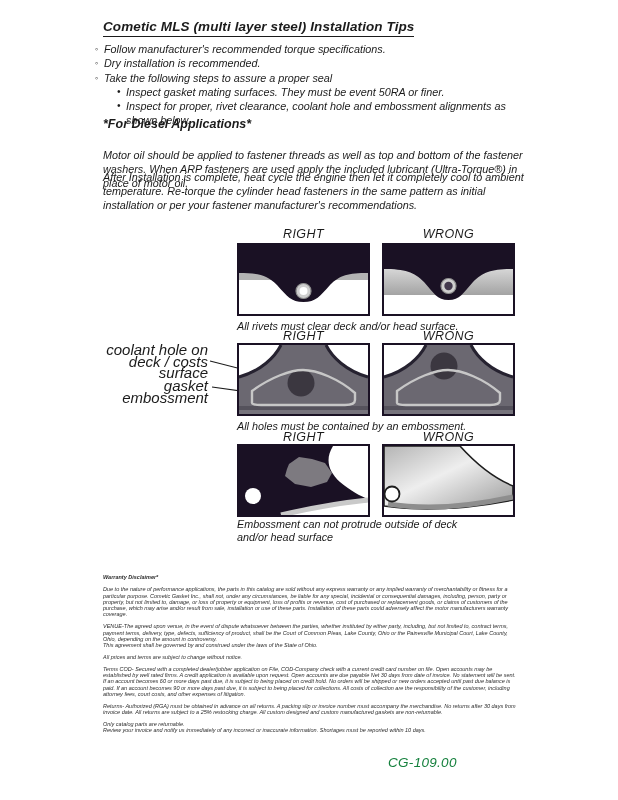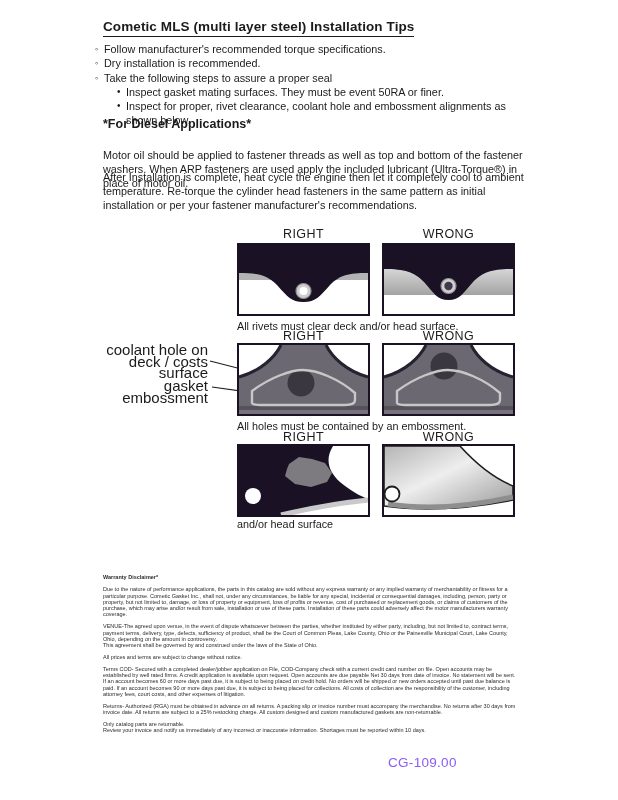--- a/index.html
+++ b/index.html
@@ -1,19 +1,20 @@
 <!DOCTYPE html>
 <html><head>
 <meta charset="utf-8">
 <style>
   html,body{margin:0;padding:0;background:#e8e8e8;}
   #page{
     position:relative;width:618px;height:800px;background:#ffffff;
     font-family:"Liberation Sans", sans-serif;color:#1b1b1b;overflow:hidden;
     margin:0 auto;
+    font-style:italic;
   }
   .abs{position:absolute;}
   .title{
     left:103px;top:19px;font-size:13.5px;font-weight:bold;
     border-bottom:1.6px solid #1b1b1b;padding-bottom:2px;letter-spacing:.1px;
   }
   .bullets{left:95px;top:42px;width:435px;font-size:10.8px;line-height:14.3px;}
   .b-item{display:flex;}
   .b-mark{width:9px;flex:0 0 9px;font-size:9px;line-height:14.3px;}
   .sub{margin-left:22px;}
@@ -22,21 +23,21 @@
   .para{left:103px;top:0;width:424px;font-size:10.8px;line-height:14.2px;}
   .p1{top:148px;} .p2{top:170px;} .p3{top:212px;}
   .dg-header{font-size:12.5px;letter-spacing:.4px;width:133px;text-align:center;}
   .panel{width:133px;height:73px;display:block;}
   .caption{font-size:10.8px;line-height:12.6px;}
   .lbl{font-size:15px;line-height:11.5px;text-align:right;width:115px;}
   .fineprint{left:103px;top:574px;width:416px;font-size:5.5px;line-height:6.3px;color:#2c2c2c;}
   .fineprint p{margin:0 0 5.5px 0;}
   .fineprint .fp-head{font-weight:bold;margin-bottom:6px;}
   .fp-tight{margin:0 !important;}
-  .footer-num{left:388px;top:755px;font-size:13.5px;letter-spacing:.3px;color:#8b5cf6;}
+  .footer-num{left:388px;top:755px;font-size:13.5px;letter-spacing:.3px;color:#15803d;}
 </style>
 </head>
 <body>
 
 <div id="page">
 
   <div class="abs title">Cometic MLS (multi layer steel) Installation Tips</div>
 
   <div class="abs bullets">
     <div class="b-item">
@@ -159,20 +160,21 @@
       </linearGradient>
     </defs>
     <rect width="133" height="73" fill="#ffffff"></rect>
     <path d="M2,2 H78 C96,22 114,35 131,42 V56 C95,63 50,69 2,62 Z" fill="url(#bandg3)" stroke="#1d1d1d" stroke-width="1.6"></path>
     <path d="M6,60 C50,67 95,61 131,53" fill="none" stroke="#8e8e8e" stroke-width="5"></path>
     <circle cx="10" cy="50" r="7.5" fill="#ffffff" stroke="#1d1d1d" stroke-width="1.8"></circle>
     <rect x="1" y="1" width="131" height="71" fill="none" stroke="#1a1124" stroke-width="2"></rect>
   </svg>
 
   <div class="abs caption" style="left:237px;top:518px;width:280px;">
+    <div>Embossment can not protrude outside of deck</div>
     <div>and/or head surface</div>
   </div>
 
   <div class="abs fineprint">
     <p class="fp-head">Warranty Disclaimer*</p>
     <p>Due to the nature of performance applications, the parts in this catalog are sold without any express warranty or any implied warranty of merchantability or fitness for a particular purpose.  Cometic Gasket Inc., shall not, under any circumstances, be liable for any special, incidental or consequential damages, including, person, party or property, but not limited to, damage, or loss of property or equipment, loss of profits or revenue, cost of purchased or replacement goods, or claims of customers of the purchase, which may arise and/or result from sale, installation or use of these parts.  Installation of these parts could adversely affect the motor manufacturers warranty coverage.</p>
     <p class="fp-tight">VENUE-The agreed upon venue, in the event of dispute whatsoever between the parties, whether instituted by either party, including, but not limited to, contract terms, payment terms, delivery, type, defects, sufficiency of product, shall be the Court of Common Pleas, Lake County, Ohio or the Painesville Municipal Court, Lake County, Ohio, depending on the amount in controversy.</p>
     <p>This agreement shall be governed by and construed under the laws of the State of Ohio.</p>
     <p>All prices and terms are subject to change without notice.</p>
     <p>Terms COD- Secured with a completed dealer/jobber application on File, COD-Company check with a current credit card number on file.  Open accounts may be established by well rated firms.  A credit application is available upon request.  Open accounts are due payable Net 30 days from date of invoice.  No statement will be sent.  If an account becomes 60 or more days past due, it is subject to being placed on credit hold.  No orders will be shipped or new orders accepted until past due balance is paid.  If an account becomes 90 or more days past due, it is subject to being placed for collections.  All costs of collection are the responsibility of the customer, including attorney fees, court costs, and other expenses of litigation.</p>

